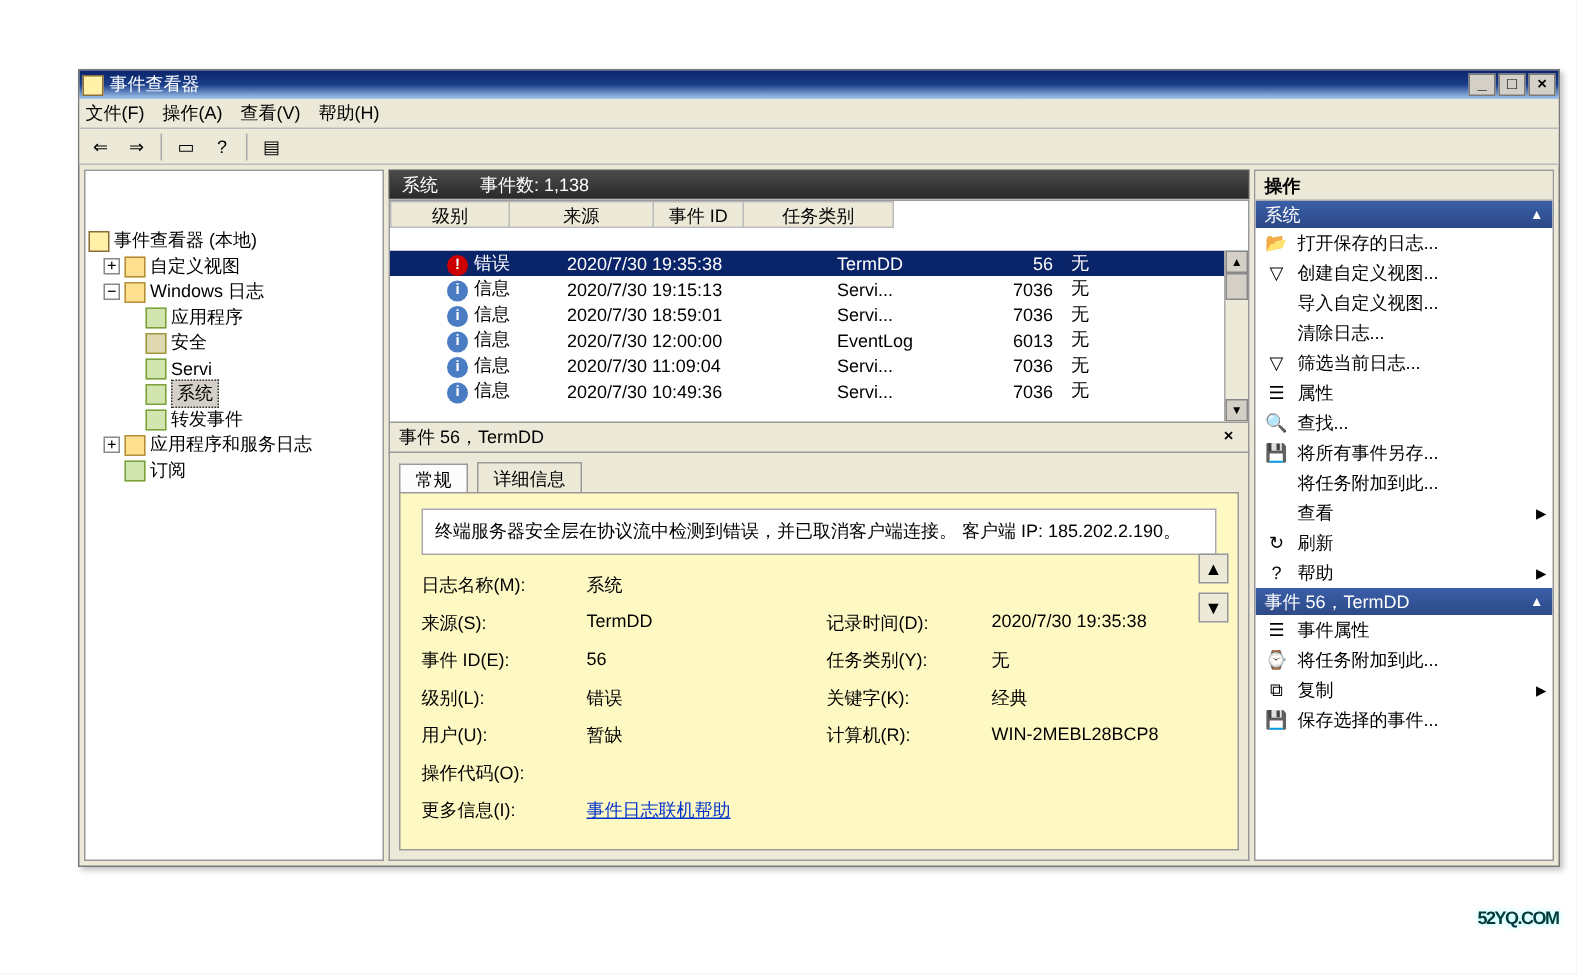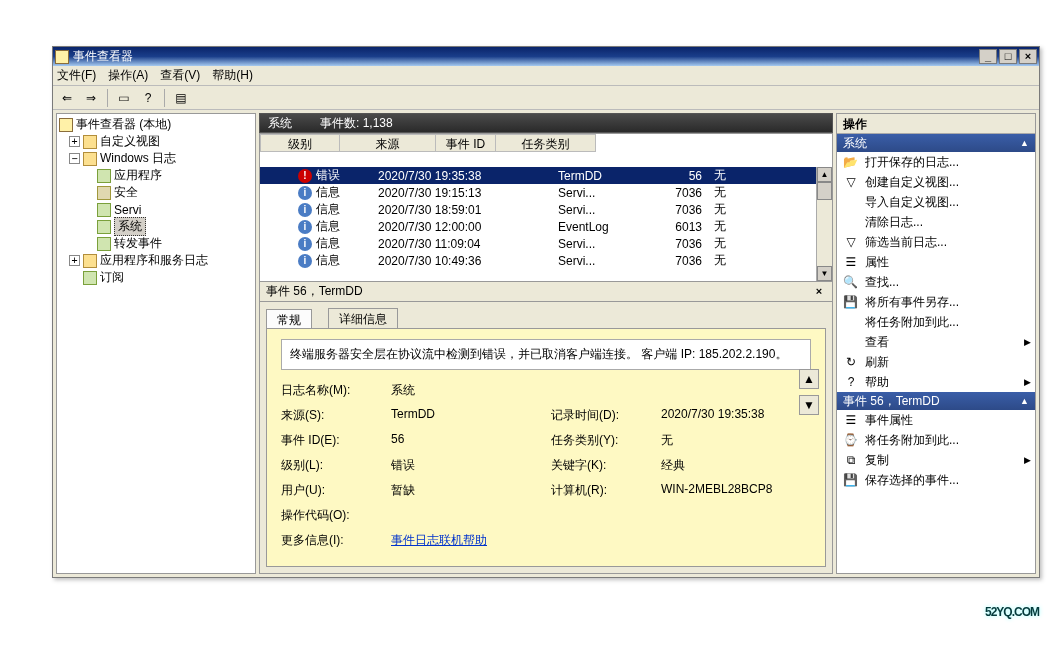--- a/index.html
+++ b/index.html
@@ -16,21 +16,21 @@
 .menubar { height: 20px; background: #ece9d8; display: flex; align-items: center; padding: 0 4px; gap: 12px; border-bottom: 1px solid #bbb; }
 .menubar span { cursor: default; }
 
 .toolbar { height: 24px; background: #ece9d8; display: flex; align-items: center; padding: 2px 4px; gap: 4px; border-bottom: 1px solid #bbb; }
 .tb { width: 20px; height: 20px; border: 1px solid transparent; display: flex; align-items: center; justify-content: center; }
 .tsep { width: 1px; height: 18px; background: #aaa; margin: 0 2px; }
 
 .client { display: flex; height: calc(100% - 63px); }
 
 .tree-pane { width: 200px; background: #fff; border: 1px solid #999; margin: 3px; overflow: auto; }
-.tree { padding: 2px; }
+.tree { padding: 2px; margin-top: 36px; }
 .tn { display: flex; align-items: center; height: 17px; padding-left: var(--ind,0); white-space: nowrap; }
 .tn .tw { width: 11px; height: 11px; border: 1px solid #888; display: inline-flex; align-items: center; justify-content: center; font: 10px/1 monospace; margin-right: 3px; cursor: default; }
 .tico { width: 14px; height: 14px; margin-right: 3px; }
 .ic-viewer { background: #fff1a8; border: 1px solid #8a6d3b; }
 .ic-folder { background: #fce090; border: 1px solid #b28e3b; }
 .ic-log { background: #d0e5b0; border: 1px solid #7aa03b; }
 .ic-set { background: #e0d8b0; border: 1px solid #a0983b; }
 .tn.sel .lbl { background: #d4d0c8; border: 1px dotted #333; padding: 0 3px; }
 
 .center { flex: 1; display: flex; flex-direction: column; margin: 3px 3px 3px 0; min-width: 0; }
@@ -50,21 +50,21 @@
 .info { background: #4a7cc4; }
 .scrollbar-v { position: absolute; right: 0; top: 0; bottom: 0; width: 16px; background: #ece9d8; border-left: 1px solid #aaa; }
 .sb-btn { width: 15px; height: 15px; background: #d4d0c8; border: 1px solid #888; display: flex; align-items: center; justify-content: center; font: 8px/1 Arial; }
 .sb-thumb { width: 15px; height: 18px; background: #d4d0c8; border: 1px solid #888; margin-top: 0; }
 
 .detail-header { height: 20px; background: #ece9d8; border: 1px solid #999; border-top: none; display: flex; align-items: center; padding: 0 6px; justify-content: space-between; }
 .detail-close { width: 14px; height: 14px; display: flex; align-items: center; justify-content: center; font: bold 11px/1 Arial; cursor: default; }
 
 .detail-body { border: 1px solid #999; border-top: none; background: #ece9d8; flex: 1; padding: 6px; overflow: hidden; position: relative; }
 .tabs { display: flex; height: 20px; }
-.tab { padding: 2px 10px; border: 1px solid #999; border-bottom: none; background: #ece9d8; margin-right: 16px; }
+.tab { padding: 2px 10px; border: 1px solid #999; border-bottom: none; background: #ece9d8; margin-right: 6px; }
 .tab.active { background: #fcfcfc; position: relative; top: 1px; }
 .tab-panel { border: 1px solid #999; background: #fef9c3; padding: 10px 14px; height: calc(100% - 20px); overflow: hidden; position: relative; }
 .msg-box { border: 1px solid #aaa; padding: 6px 8px; margin-bottom: 12px; background: #fff; }
 .props { display: grid; grid-template-columns: 100px 150px 100px 170px; row-gap: 8px; column-gap: 10px; }
 .plink { color: #0033cc; text-decoration: underline; }
 .nav-arrows { position: absolute; right: 6px; top: 40px; display: flex; flex-direction: column; gap: 6px; }
 .nav-btn { width: 20px; height: 20px; border: 1px solid #999; background: #ece9d8; display: flex; align-items: center; justify-content: center; }
 
 .actions-pane { width: 200px; margin: 3px 3px 3px 0; background: #fff; border: 1px solid #999; overflow: hidden; }
 .ap-head { height: 20px; background: #ece9d8; border-bottom: 1px solid #aaa; padding: 2px 6px; font-weight: bold; }

